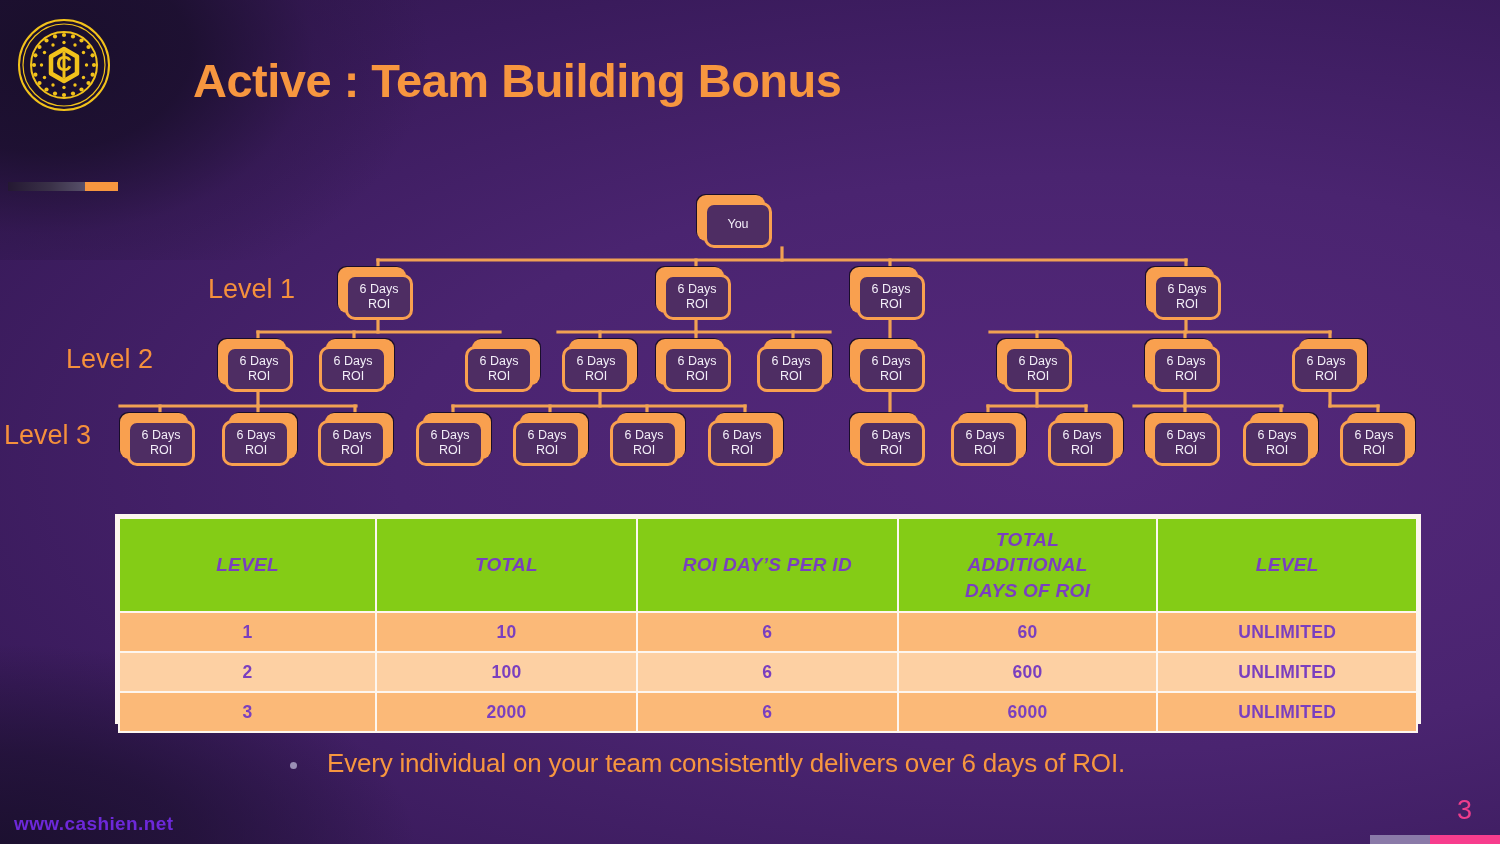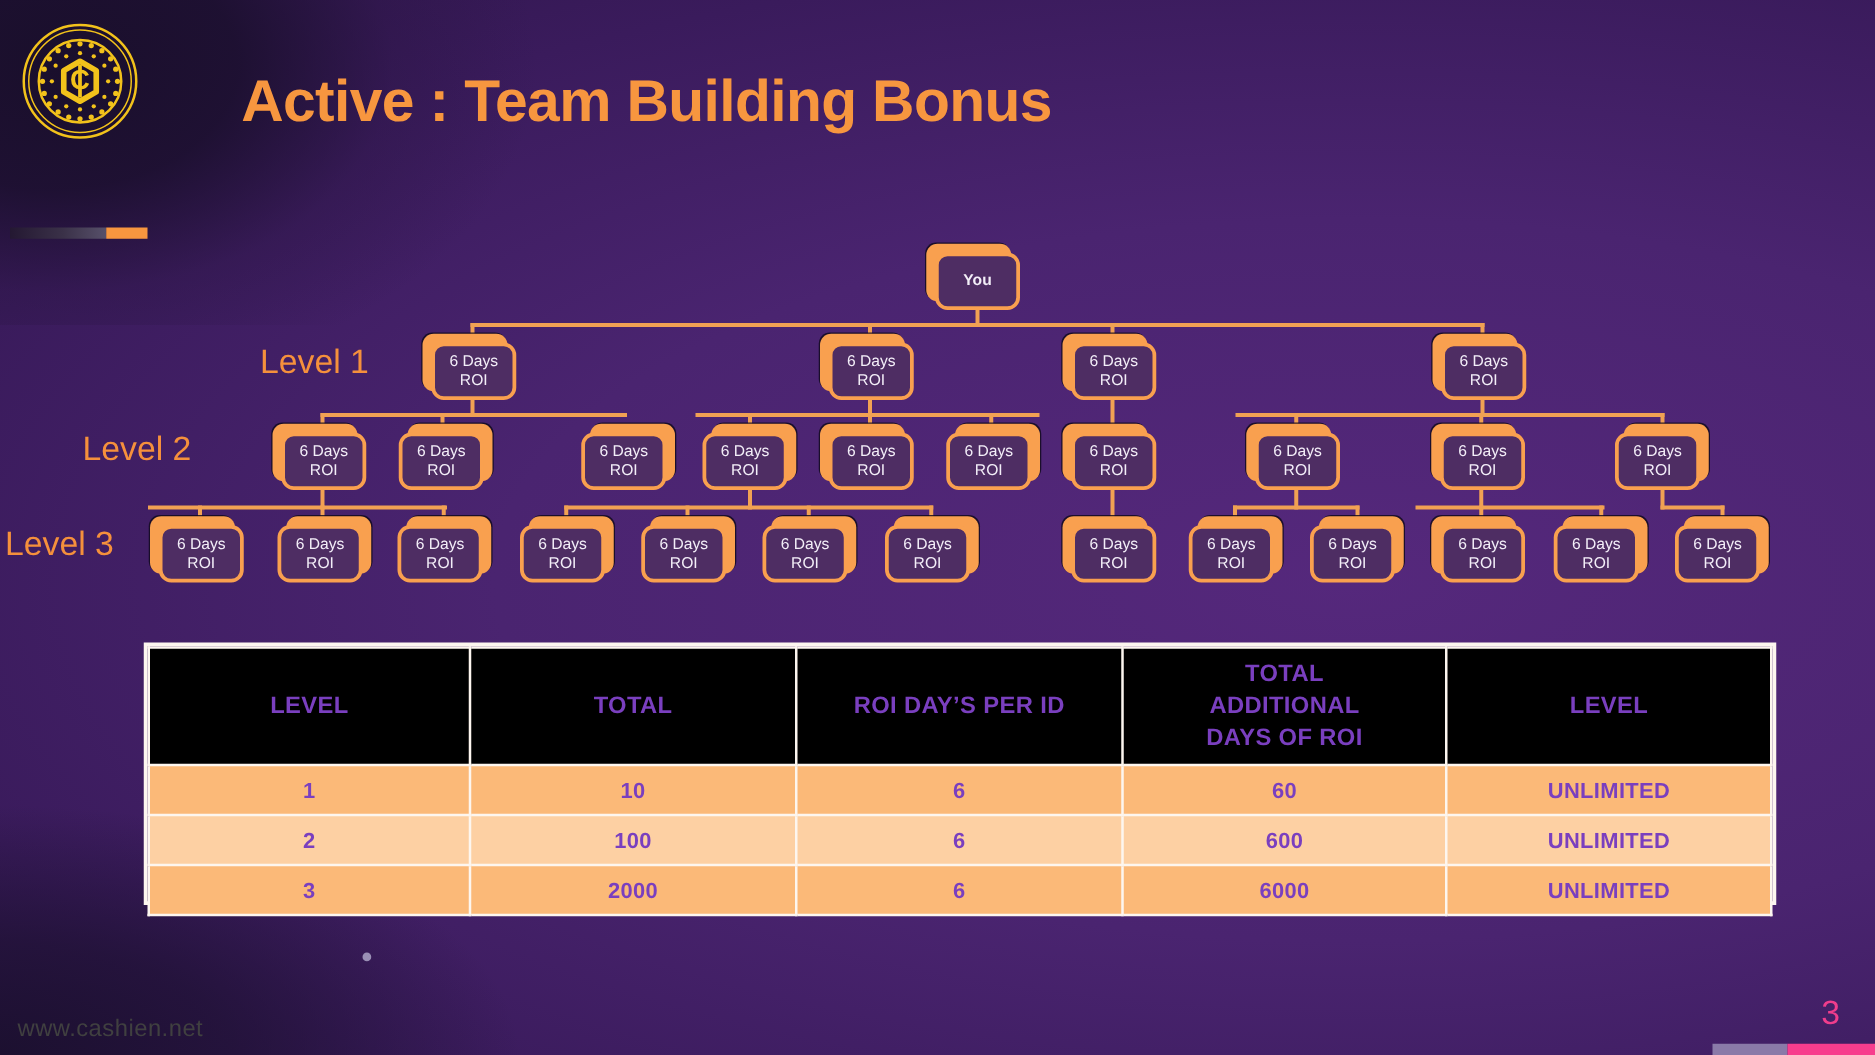--- a/index.html
+++ b/index.html
@@ -83,22 +83,23 @@
   .tbl {
     position:absolute; left:115px; top:514px; width:1306px; height:210px;
     border:3px solid #fdf6ef; border-collapse:separate;
   }
   table { width:100%; height:100%; border-collapse:collapse; table-layout:fixed; }
   th, td {
     border:2px solid #fdf6ef; text-align:center; vertical-align:middle;
     color:#7a3fbf; font-weight:700;
   }
   thead th {
-    background:#000000; font-size:19px; line-height:1.32; height:94px;
+    background:#84cc16; font-size:19px; line-height:1.32; height:94px;
     letter-spacing:.3px;
+    font-style:italic;
   }
   tbody td { font-size:17.5px; height:40px; letter-spacing:.3px; }
   tbody tr.odd td  { background:#fbb978; }
   tbody tr.even td { background:#fdd0a3; }
   col.c1 { width:19.8%; } col.c2 { width:20.1%; } col.c3 { width:20.1%; }
   col.c4 { width:20.0%; } col.c5 { width:20.0%; }
 
   
   .bullet {
     position:absolute; left:290px; top:748px; width:1000px;
@@ -108,21 +109,21 @@
     width:7px; height:7px; border-radius:50%; background:#9a8fb5; margin-top:14px; flex:none;
   }
   .bullet .txt {
     color:#f7963f; font-size:26px; font-weight:400; white-space:nowrap;
     letter-spacing:-0.2px;
   }
 
   
   .site {
     position:absolute; left:14px; top:813px;
-    color:#404040; font-size:19px; letter-spacing:.4px;
+    color:#6d28d9; font-size:19px; letter-spacing:.4px;font-weight:bold;
   }
   .pageno {
     position:absolute; right:28px; top:795px;
     color:#ef3d8c; font-size:27px;
   }
   .bottombar-left {
     position:absolute; left:1370px; bottom:0; width:60px; height:9px;
     background:#8a7aa8;
   }
   .bottombar-right {
@@ -247,21 +248,21 @@
       <path d="M1330 212 L1330 226"></path>
       <path d="M1330 226 L1378 226"></path>
       <path d="M1378 226 L1378 238"></path>
     </g>
   </svg>
 
   <div class="lvl-label" style="left:208px; top:94px;">Level 1</div>
   <div class="lvl-label" style="left:66px; top:164px;">Level 2</div>
   <div class="lvl-label" style="left:4px; top:240px;">Level 3</div>
 
-  <div class="node oL" style="left:740px; top:14px;font-weight:bold;">
+  <div class="node oL" style="left:696px; top:14px;">
     <div class="shadow"></div>
     <div class="plate"></div>
     <div class="box">
       <span>You</span>
     </div>
   </div>
 
   <div class="node oL" style="left:337px; top:86px;">
     <div class="shadow"></div>
     <div class="plate"></div>
@@ -533,18 +534,19 @@
         <td>6</td>
         <td>6000</td>
         <td>UNLIMITED</td>
       </tr>
     </tbody>
   </table>
 </div>
 
 <div class="bullet">
   <div class="dot"></div>
+  <div class="txt">Every individual on your team consistently delivers over 6 days of ROI.</div>
 </div>
 
 <div class="site">www.cashien.net</div>
 <div class="pageno">3</div>
 <div class="bottombar-left"></div>
 <div class="bottombar-right"></div>
 
 </body></html>

